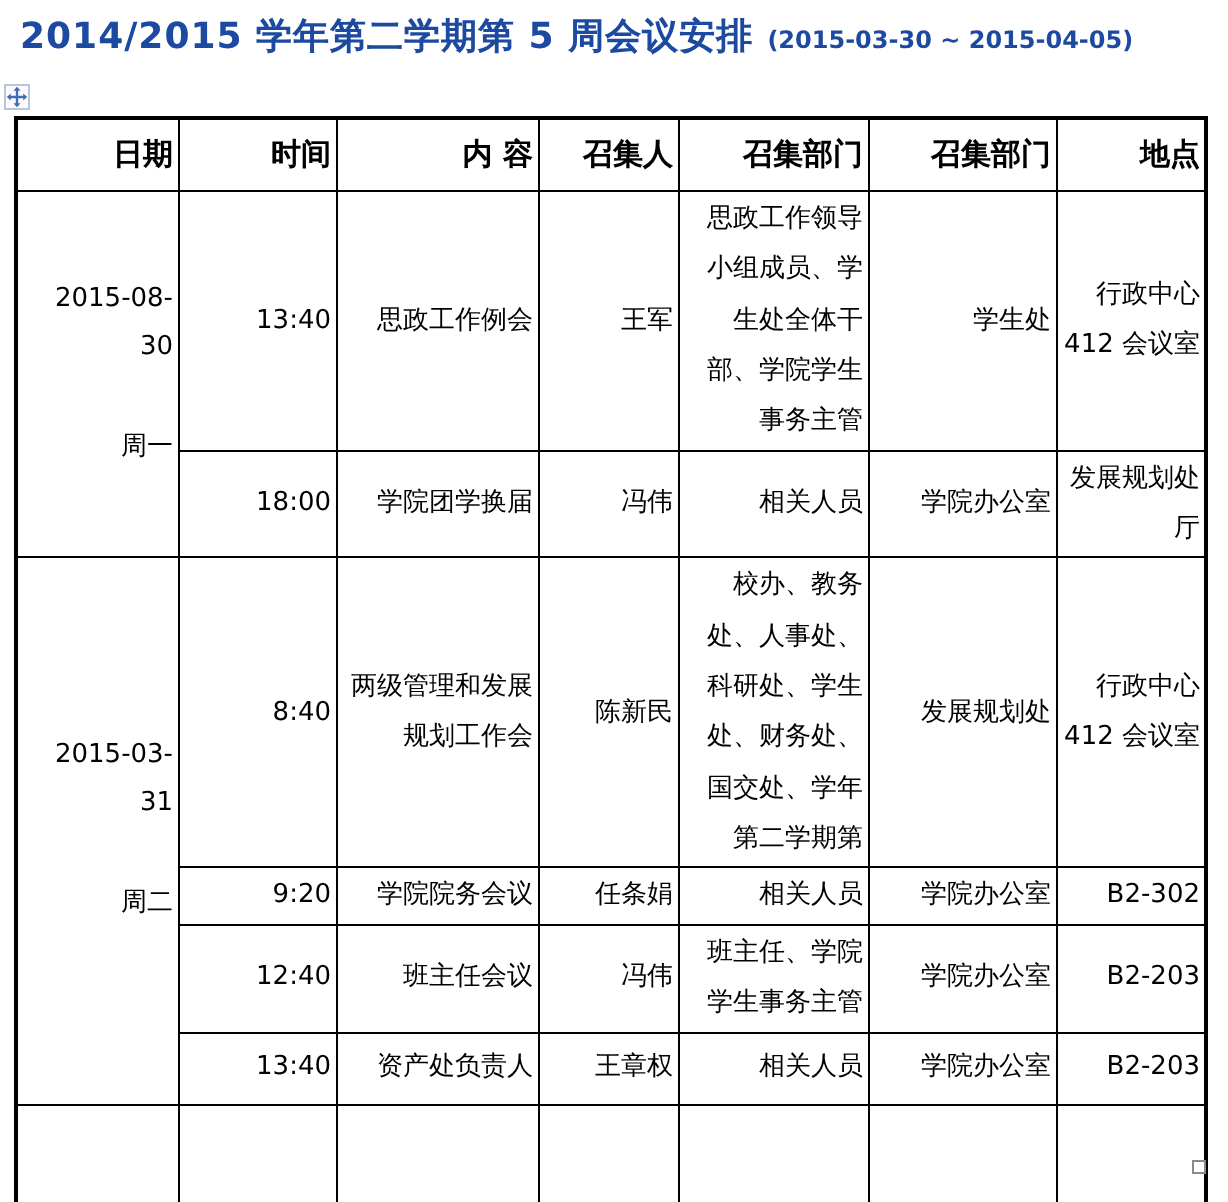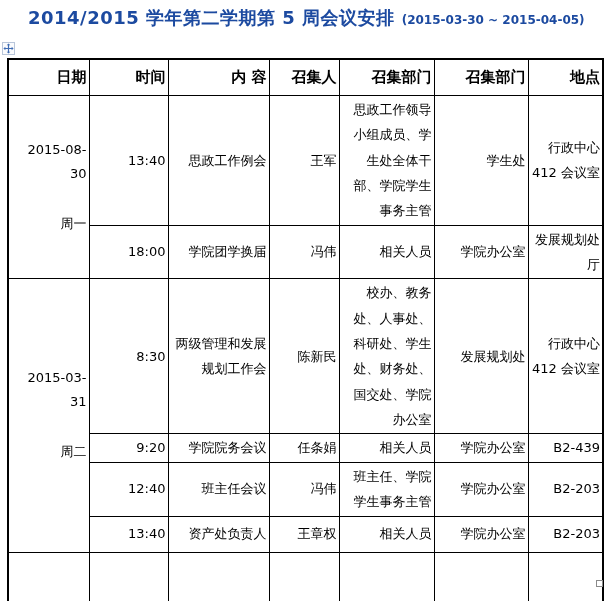--- a/index.html
+++ b/index.html
@@ -1,21 +1,21 @@
 <!DOCTYPE html>
 <html><head>
 <meta charset="utf-8">
 <style>
   html,body{margin:0;padding:0;background:#ffffff;}
   body{
     width:614px;height:601px;position:relative;overflow:hidden;
     font-family:"DejaVu Sans","Liberation Sans",sans-serif;color:#000;
   }
   .title{
-    padding:6px 0 0 28px;white-space:nowrap;
+    padding:6px 0 0 10px;white-space:nowrap;
   }
   .title-main{
     font-size:18px;font-weight:bold;letter-spacing:0.5px;
   }
   .title-range{
     font-size:12px;font-weight:600;margin-left:2px;
   }
   .move-handle{
     position:absolute;left:2px;top:42px;width:13px;height:13px;
     border:1px solid #b9c6da;background:#fafbfd;box-sizing:border-box;
@@ -98,35 +98,35 @@
     <td>学院办公室</td>
     <td>发展规划处
 厅</td>
   </tr>
 
   <tr style="height:107px">
     <td rowspan="4" class="datecell">
       <div>2015-03-31</div>
       <div>周二</div>
     </td>
-    <td>8:30</td>
+    <td>8:40</td>
     <td>两级管理和发展规划工作会</td>
     <td>陈新民</td>
-    <td>校办、教务处、人事处、科研处、学生处、财务处、国交处、学院办公室</td>
+    <td>校办、教务处、人事处、科研处、学生处、财务处、国交处、学年第二学期第</td>
     <td>发展规划处</td>
     <td>行政中心
 412 会议室</td>
   </tr>
   <tr style="height:28px">
     <td>9:20</td>
     <td>学院院务会议</td>
     <td>任条娟</td>
     <td>相关人员</td>
     <td>学院办公室</td>
-    <td>B2-439</td>
+    <td>B2-302</td>
   </tr>
   <tr style="height:46px">
     <td>12:40</td>
     <td>班主任会议</td>
     <td>冯伟</td>
     <td>班主任、学院学生事务主管</td>
     <td>学院办公室</td>
     <td>B2-203</td>
   </tr>
   <tr style="height:36px">

